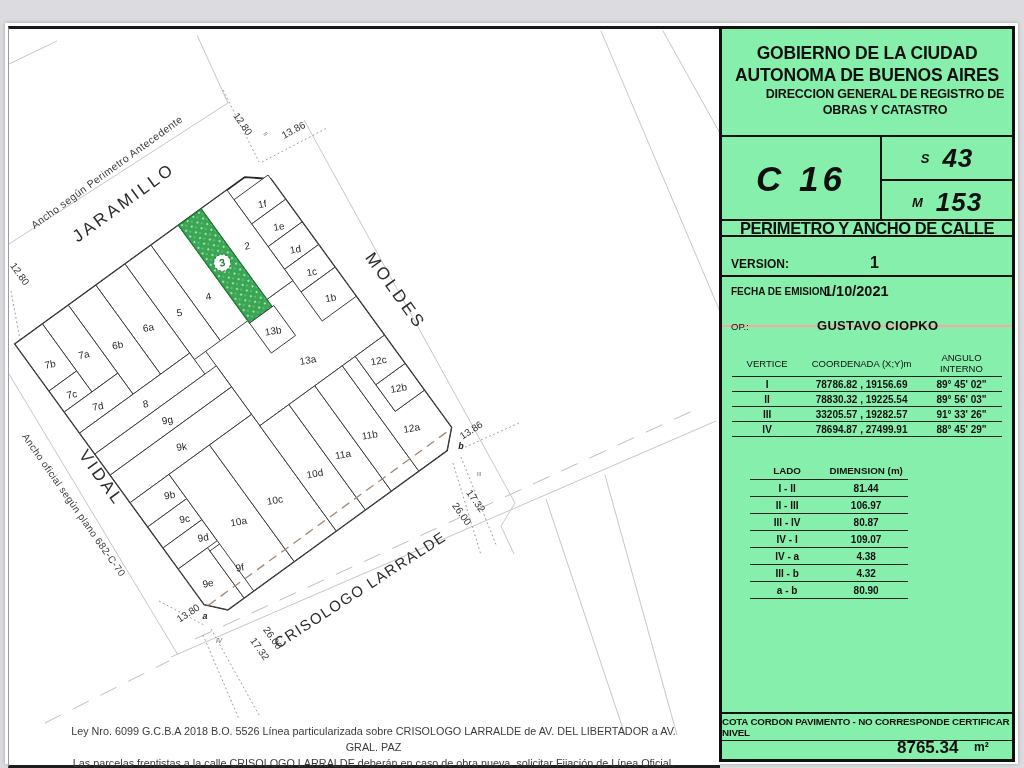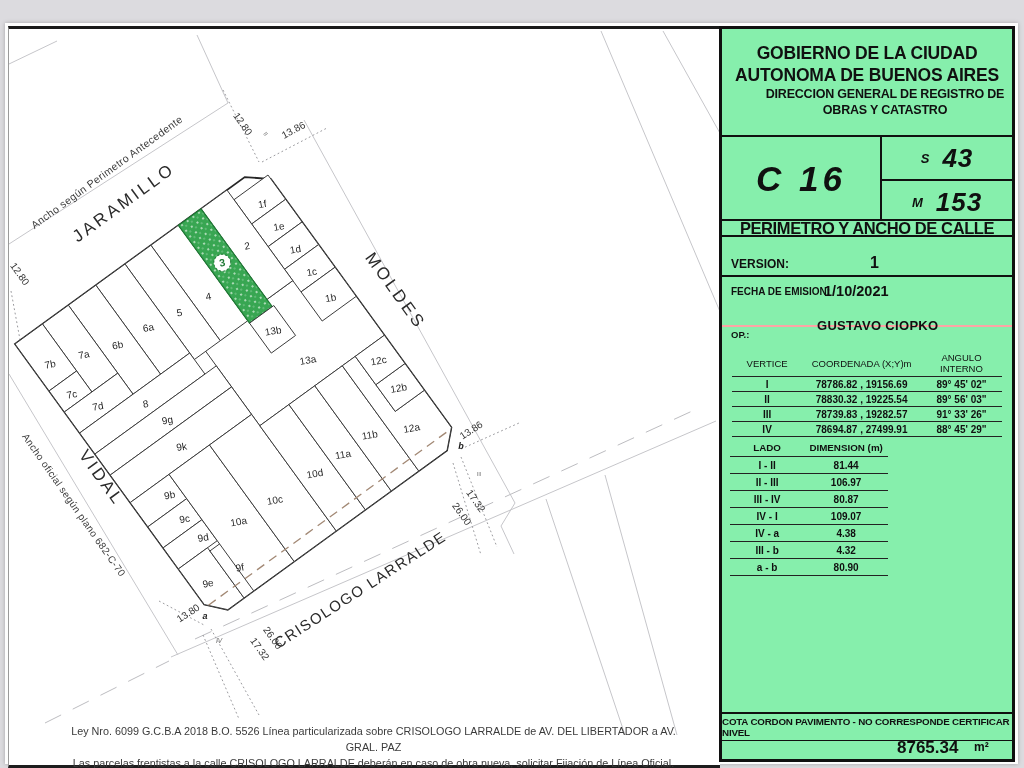--- a/index.html
+++ b/index.html
@@ -47,27 +47,27 @@
   .sm-cell .num{font-size:26px;font-weight:bold;letter-spacing:1px;}
   #p-title{top:192px;height:16px;border-bottom:2px solid #101010;
      display:flex;align-items:center;justify-content:center;
      font-size:16.5px;font-weight:bold;letter-spacing:-0.4px;}
   #p-version{top:221px;height:27px;border-bottom:2px solid #101010;}
   #p-version .lbl{position:absolute;left:9px;top:7px;font-size:12px;font-weight:bold;}
   #p-version .val{position:absolute;left:148px;top:4px;font-size:16px;font-weight:bold;}
   #p-emision{top:248px;height:50px;border-bottom:2px solid #fca5a5;}
   #p-emision .flbl{position:absolute;left:9px;top:9px;font-size:10px;font-weight:bold;}
   #p-emision .fval{position:absolute;left:102px;top:6px;font-size:14.5px;font-weight:bold;text-align:center;}
-  #p-emision .olbl{position:absolute;left:9px;top:44px;font-size:9.5px;font-weight:bold;margin-top:8px;}
+  #p-emision .olbl{position:absolute;left:9px;top:44px;font-size:9.5px;font-weight:normal;}
   #p-emision .oval{position:absolute;left:95px;top:41px;font-size:13px;font-weight:bold;letter-spacing:.3px;}
   #p-vertices{top:322px;height:86px;padding:0 10px;}
   #p-vertices table{width:100%;border-collapse:collapse;}
   #p-vertices th{font-size:9.5px;font-weight:normal;border-bottom:1.6px solid #222;padding:1px 0 2px;}
   #p-vertices td{font-size:10px;font-weight:bold;text-align:center;border-bottom:1.4px solid #222;padding:1.5px 0;}
-  #p-lados{top:412px;height:140px;padding-left:8px;}
+  #p-lados{top:435px;height:140px;padding-left:28px;}
   #p-lados table{width:158px;border-collapse:collapse;}
   #p-lados th{font-size:9.8px;font-weight:bold;border-bottom:1.6px solid #222;padding:1px 0 3px;text-align:center;}
   #p-lados td{font-size:10px;font-weight:bold;text-align:center;border-bottom:1.4px solid #222;padding:2.5px 0;}
   #p-cota{top:683px;height:29px;border-top:2px solid #101010;border-bottom:1.6px solid #101010;
      display:flex;align-items:center;justify-content:center;
      font-size:9.8px;font-weight:bold;letter-spacing:-0.2px;}
   #p-superficie{top:708px;height:22px;}
   #p-superficie .lbl{position:absolute;left:58px;top:6px;font-size:10.5px;font-weight:bold;margin-top:37px;}
   #p-superficie .val{position:absolute;left:175px;top:1px;font-size:17px;font-weight:bold;}
   #p-superficie .unit{position:absolute;left:252px;top:3px;font-size:12px;font-weight:bold;}
@@ -323,21 +323,21 @@
               <td>78786.82 , 19156.69</td>
               <td>89° 45' 02"</td>
             </tr>
             <tr>
               <td>II</td>
               <td>78830.32 , 19225.54</td>
               <td>89° 56' 03"</td>
             </tr>
             <tr>
               <td>III</td>
-              <td>78739.83 , 19282.57</td>
+              <td>33205.57 , 19282.57</td>
               <td>91° 33' 26"</td>
             </tr>
             <tr>
               <td>IV</td>
               <td>78694.87 , 27499.91</td>
               <td>88° 45' 29"</td>
             </tr>
           </tbody>
       </table>
     </div>

